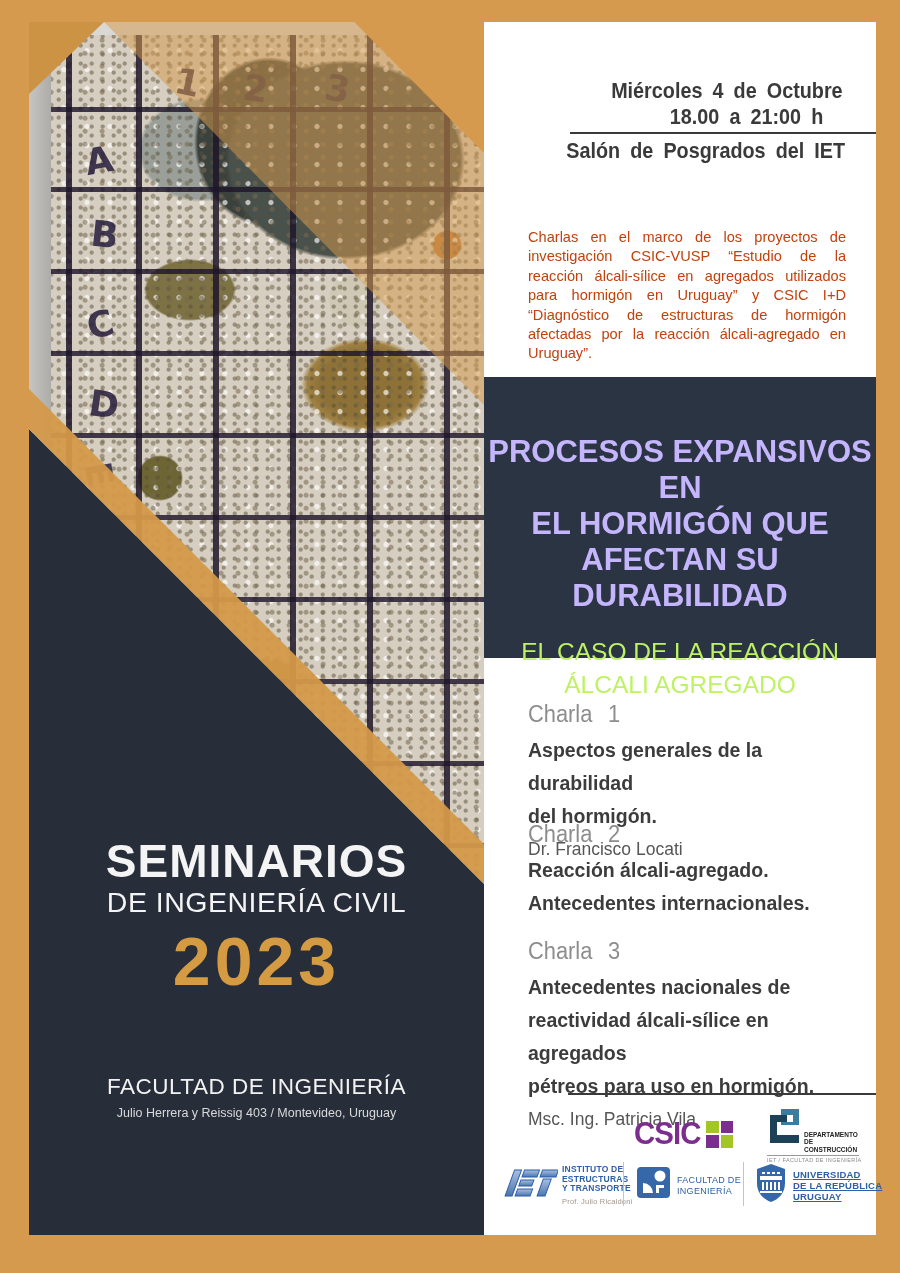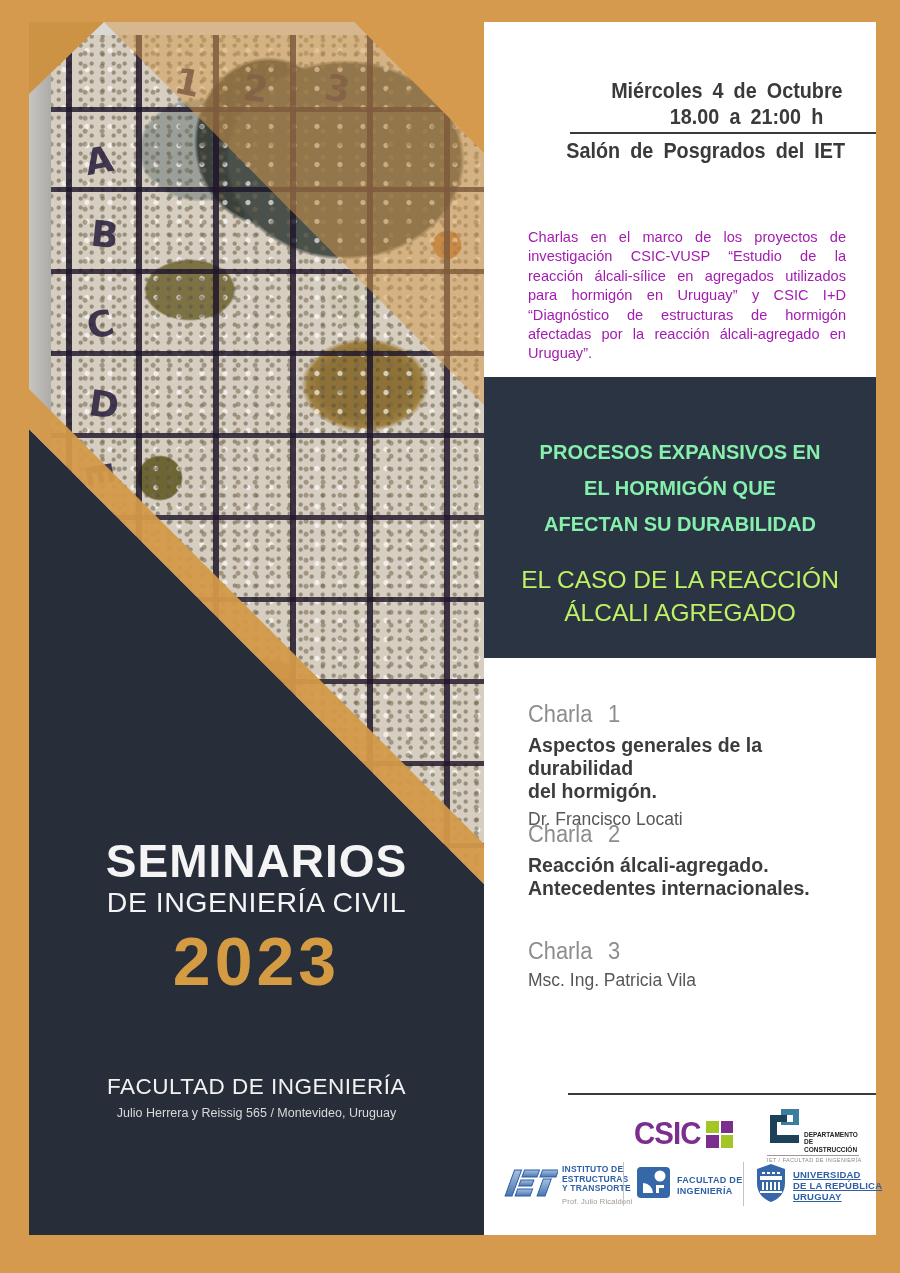--- a/index.html
+++ b/index.html
@@ -103,43 +103,43 @@
   .event-time { padding-right:21px; }
   .rule { position:absolute; height:2px; background:#3a3a3a; }
   .rule-1 { left:86px; right:0; top:110px; }
   .rule-2 { left:84px; right:0; top:1071px; }
   .event-venue {
     position:absolute; right:31px; top:117px; font-size:21.5px; color:#3a3a3a;
     font-weight:600; word-spacing:5px; transform:scaleX(.92); transform-origin:right top;
   }
   .intro {
     position:absolute; left:44px; top:206px; width:318px;
-    font-size:14.6px; line-height:19.4px; color:#a21caf; text-align:justify;
+    font-size:14.6px; line-height:19.4px; color:#c2410c; text-align:justify;
   }
   .dark-block {
     position:absolute; left:0; top:355px; width:392px; height:281px;
     background:#2a3442; text-align:center;
   }
   .dark-title {
-    padding-top:57px; font-size:20px; line-height:36px; font-weight:bold;
-    color:#86efac; white-space:pre-line;
+    padding-top:57px; font-size:31px; line-height:36px; font-weight:bold;
+    color:#c4b5fd; white-space:pre-line;
   }
   .dark-subtitle {
     margin-top:21px; font-size:24.5px; line-height:33px; color:#bef264;
     white-space:pre-line;
   }
   .charla { position:absolute; left:44px; width:335px; }
   .charla-1 { top:679px; } .charla-2 { top:799px; } .charla-3 { top:916px; }
   .charla-label {
     font-size:23px; color:#8d8d8d; word-spacing:10px; line-height:26px;
     transform:scaleX(.95); transform-origin:left top;
   }
   .charla-title {
     margin-top:7px; font-size:19.5px; font-weight:bold; color:#3c3c3c;
-    line-height:23px; white-space:pre-line;
+    line-height:33px; white-space:pre-line;
   }
   .charla-speaker { margin-top:6px; font-size:17.5px; color:#565656; }
   
   .csic-logo { position:absolute; left:150px; top:1094px; display:flex; align-items:center; }
   .csic-text { font-size:31px; font-weight:bold; color:#7b2e8d; letter-spacing:-1px;
                transform:scaleX(.95); transform-origin:left center; }
   .csic-checker { position:relative; width:27px; height:27px; margin-left:2px; }
   .csic-checker span { position:absolute; width:12.5px; height:12.5px; }
   .ck-tl { left:0; top:0; background:#a3c626; }
   .ck-tr { right:0; top:0; background:#7b2e8d; }
@@ -151,21 +151,21 @@
   .dept-caption { margin-top:2px; border-top:1px solid #999; padding-top:1px;
                   font-size:5.5px; color:#8a8a8a; letter-spacing:.4px; white-space:nowrap; }
   .footer-row { position:absolute; left:0; top:1138px; width:444px; height:50px; }
   .iet-logo  { position:absolute; left:18px; top:6px; }
   .iet-text  { position:absolute; left:78px; top:5px; font-size:8.5px; font-weight:bold;
                color:#2f5fa5; line-height:9.5px; letter-spacing:.2px; }
   .iet-prof  { margin-top:3px; font-size:7.5px; font-weight:normal; color:#a0978f; }
   .v-div { position:absolute; top:2px; width:1px; height:44px; background:#c4c4c4; }
   .v-div-1 { left:139px; } .v-div-2 { left:259px; }
   .fing-logo { position:absolute; left:153px; top:7px; }
-  .fing-text { position:absolute; left:193px; top:15px; font-size:9px; font-weight:bold;
+  .fing-text { position:absolute; left:193px; top:15px; font-size:9px; font-weight:normal;
                color:#2f5fa5; line-height:10.5px; letter-spacing:.3px; }
   .udelar-logo { position:absolute; left:271px; top:3px; }
   .udelar-text { position:absolute; left:309px; top:9px; font-size:9.5px; font-weight:bold;
                  color:#2f5fa5; line-height:11px; letter-spacing:.2px;text-decoration:underline; }
 </style>
 </head>
 <body>
 
 <div class="poster">
 
@@ -188,21 +188,21 @@
     <div class="gold-band-bottom"></div>
 
     <div class="brand">
       <div class="brand-title">SEMINARIOS</div>
       <div class="brand-sub">DE INGENIERÍA CIVIL</div>
       <div class="brand-year">2023</div>
     </div>
 
     <div class="faculty">
       <div class="faculty-name">FACULTAD DE INGENIERÍA</div>
-      <div class="faculty-addr">Julio Herrera y Reissig 565 / Montevideo, Uruguay</div>
+      <div class="faculty-addr">Julio Herrera y Reissig 403 / Montevideo, Uruguay</div>
     </div>
   </div>
 
   <div class="white-panel">
 
     <div class="event-date">
       <div>Miércoles 4 de Octubre</div>
       <div class="event-time">18.00 a 21:00 h</div>
     </div>
     <div class="rule rule-1"></div>
@@ -224,20 +224,23 @@
 del hormigón.</div>
       <div class="charla-speaker">Dr. Francisco Locati</div>
     </div>
     <div class="charla charla-2">
       <div class="charla-label">Charla 2</div>
       <div class="charla-title">Reacción álcali-agregado.
 Antecedentes internacionales.</div>
     </div>
     <div class="charla charla-3">
       <div class="charla-label">Charla 3</div>
+      <div class="charla-title">Antecedentes nacionales de
+reactividad álcali-sílice en agregados
+pétreos para uso en hormigón.</div>
       <div class="charla-speaker">Msc. Ing. Patricia Vila</div>
     </div>
 
     <div class="rule rule-2"></div>
 
     <div class="csic-logo">
       <span class="csic-text">CSIC</span>
       <span class="csic-checker">
         <span class="ck-tl"></span>
           <span class="ck-tr"></span>

